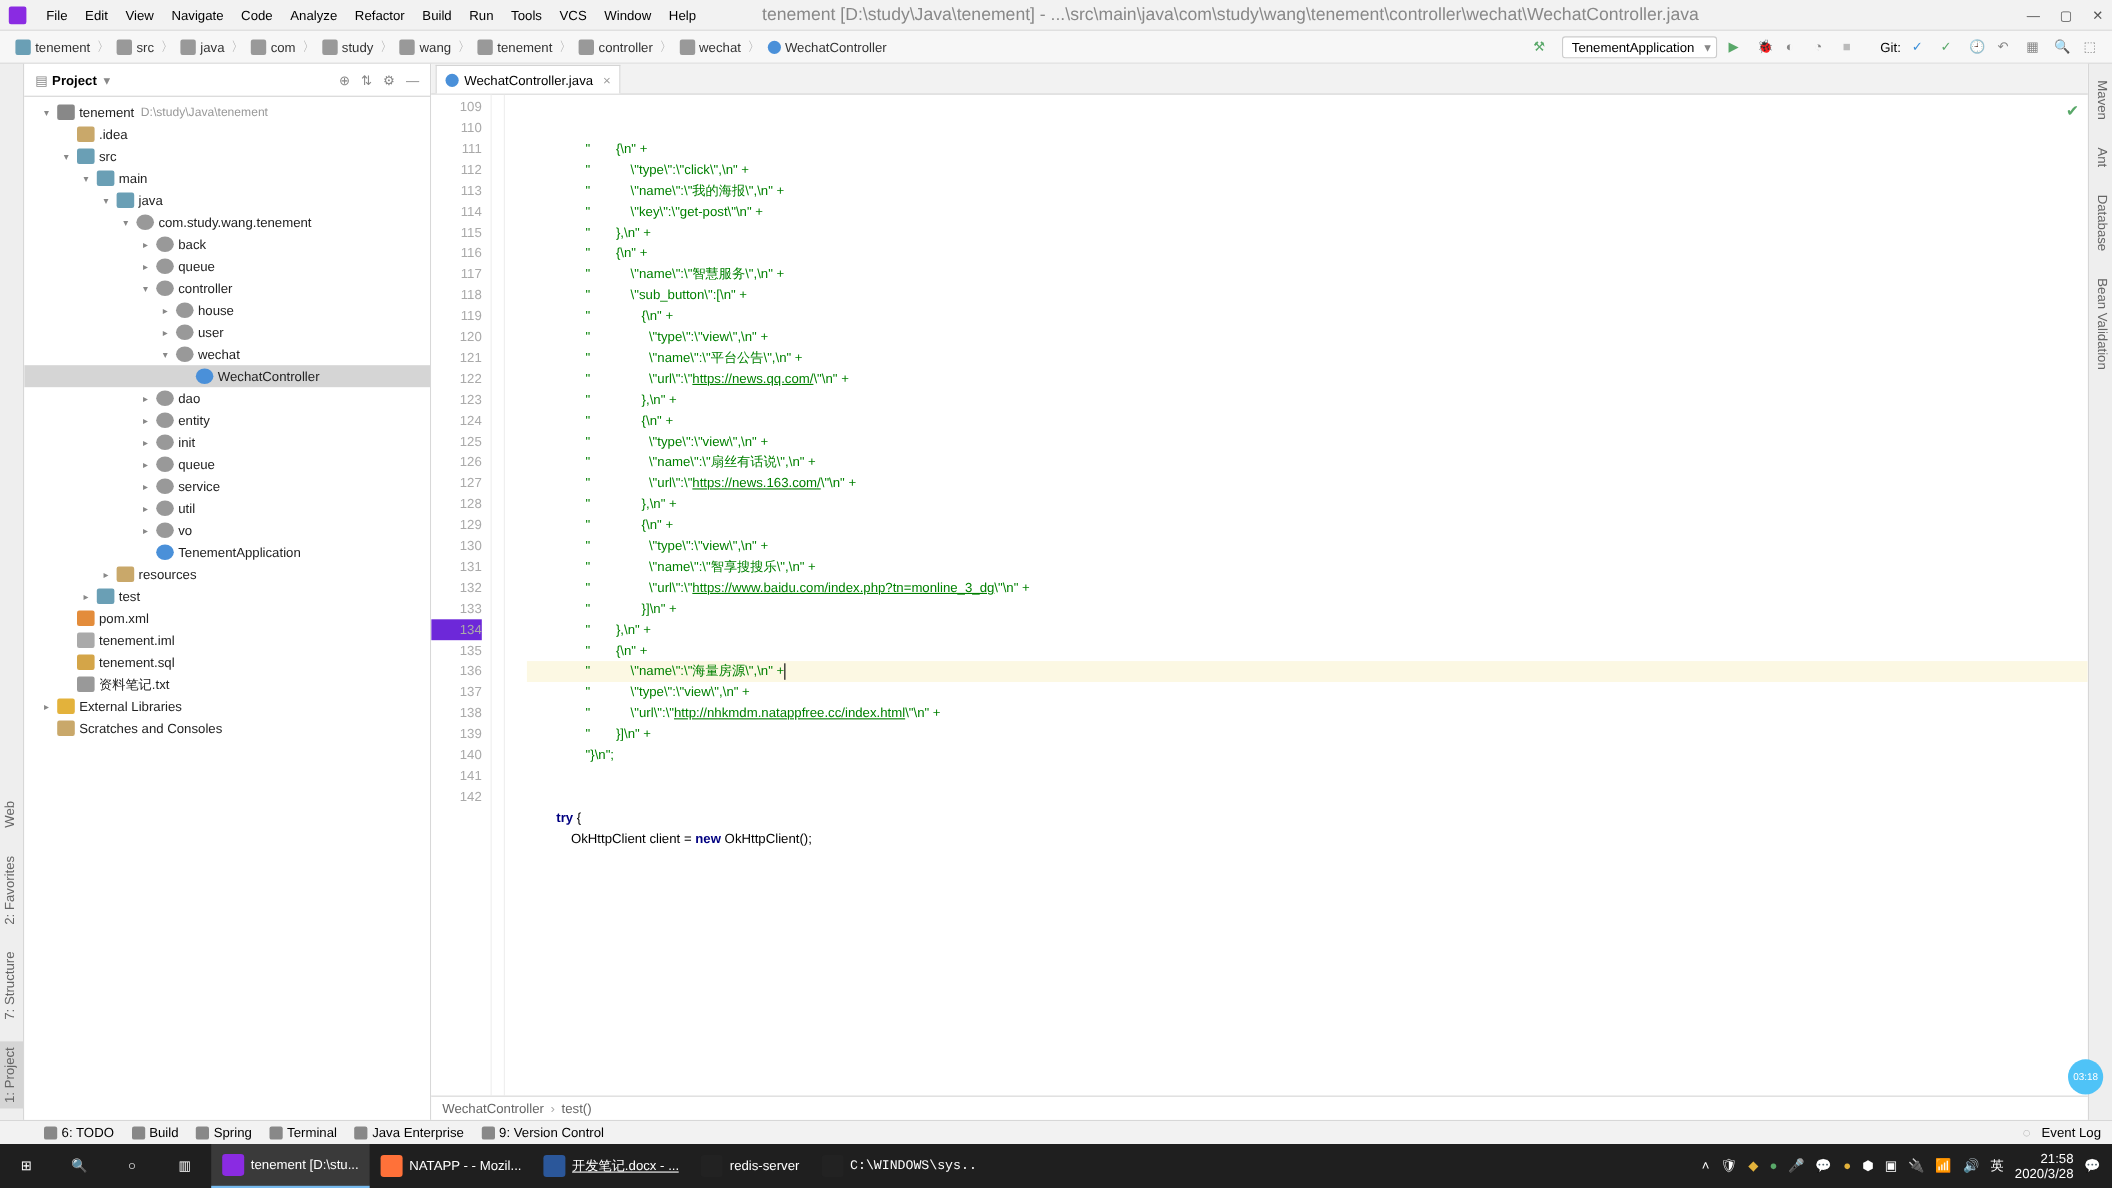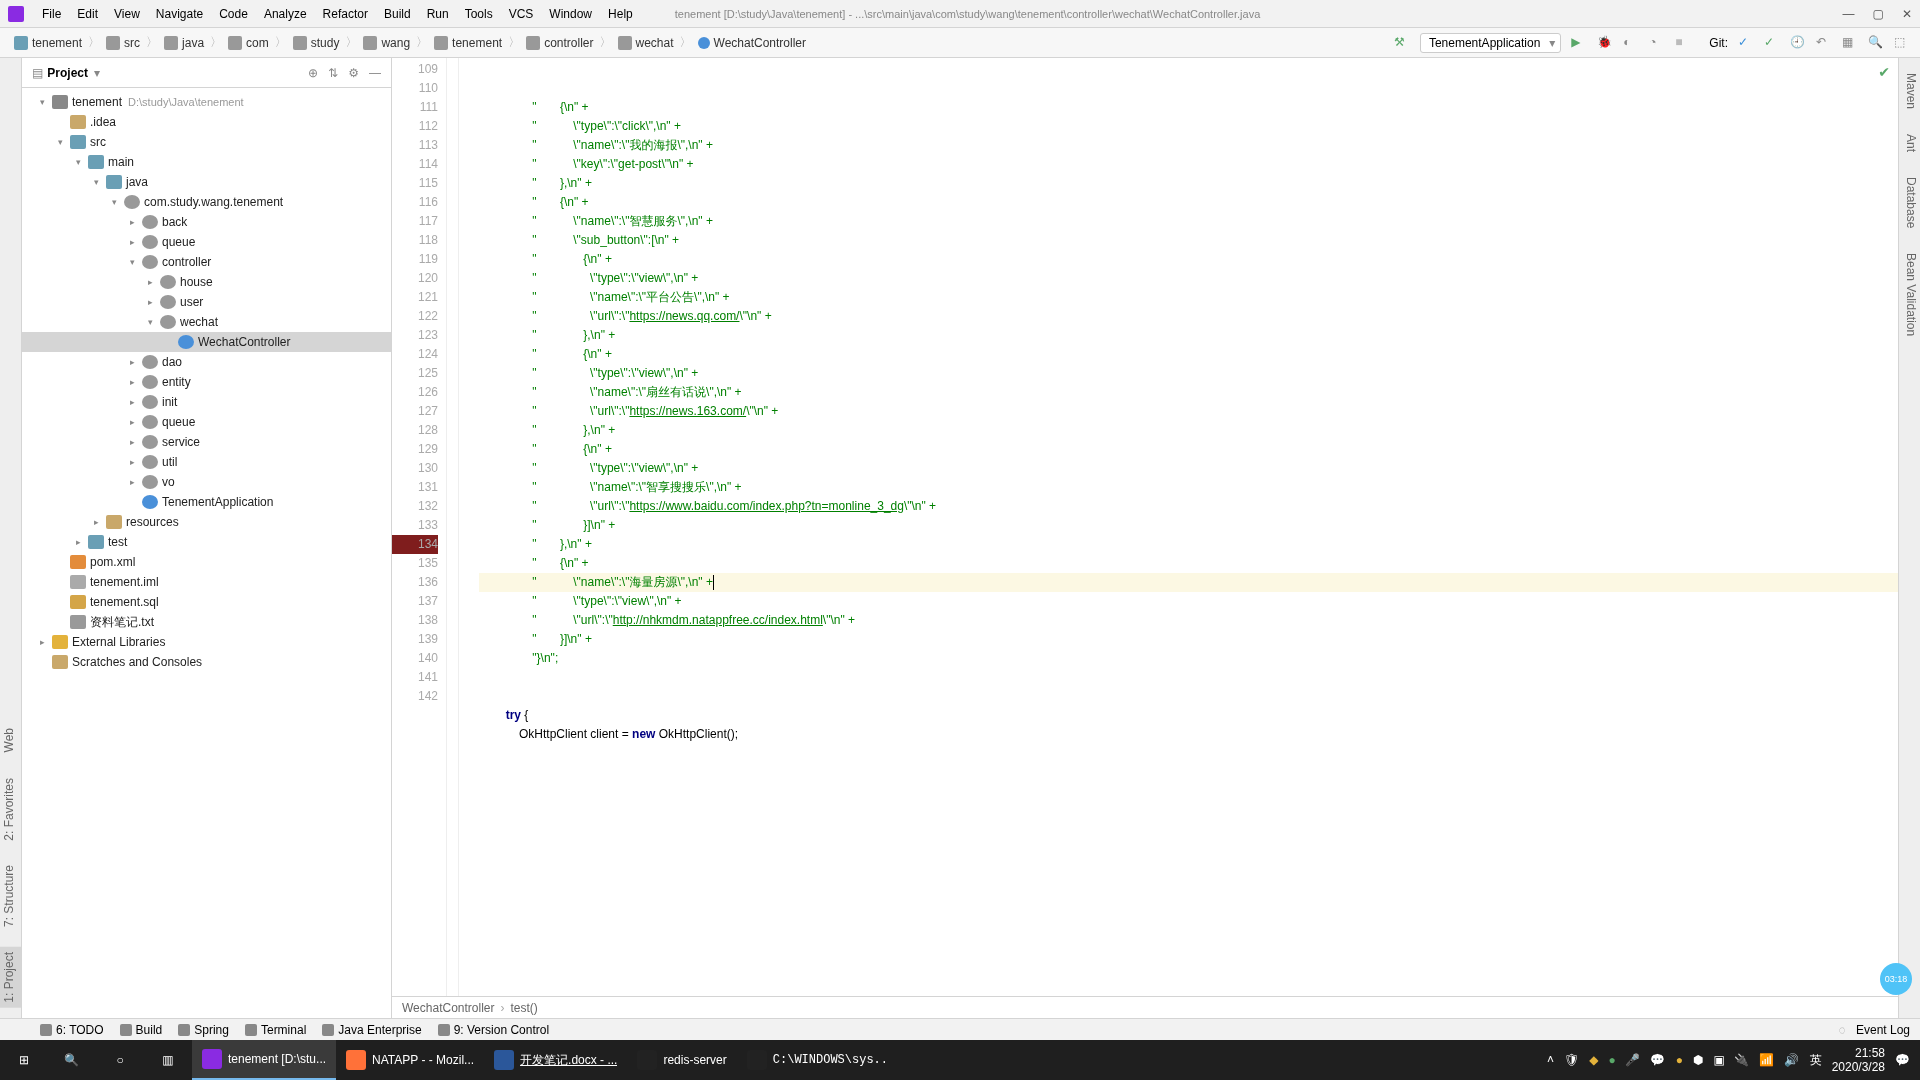--- a/index.html
+++ b/index.html
@@ -1,20 +1,20 @@
 <!DOCTYPE html>
 <html><head>
 <meta charset="utf-8">
 <style>
 *{margin:0;padding:0;box-sizing:border-box;font-family:"Segoe UI",Arial,sans-serif;font-size:12px;}
 body{background:#f2f2f2;width:1920px;height:1080px;overflow:hidden;position:relative;}
 .menubar{height:28px;background:#f2f2f2;display:flex;align-items:center;padding:0 8px;border-bottom:1px solid #d4d4d4;}
 .menubar .logo{width:16px;height:16px;background:#8a2be2;border-radius:2px;margin-right:10px;}
 .menubar .mitem{padding:0 8px;cursor:pointer;}
-.menubar .title{margin-left:8px;color:#888;font-size:11px;padding-left:26px;}
+.menubar .title{margin-left:26px;color:#888;font-size:16px;padding-left:26px;}
 .menubar .winbtns{margin-left:auto;display:flex;gap:18px;color:#555;}
 .navbar{height:30px;background:#f7f7f7;display:flex;align-items:center;padding:0 10px;border-bottom:1px solid #d4d4d4;}
 .navbar .crumb{display:flex;align-items:center;padding:0 4px;color:#333;}
 .navbar .crumb .ficon{width:14px;height:14px;background:#6a9fb5;margin-right:4px;border-radius:2px;}
 .navbar .crumb .picon{width:14px;height:14px;background:#999;margin-right:4px;border-radius:2px;}
 .navbar .crumb .cicon{width:12px;height:12px;background:#4a90d9;border-radius:50%;margin-right:4px;}
 .navbar .sep{color:#aaa;margin:0 2px;}
 .navbar .right{margin-left:auto;display:flex;align-items:center;gap:10px;}
 .navbar .runsel{border:1px solid #ccc;background:#fff;padding:2px 20px 2px 8px;border-radius:3px;position:relative;}
 .navbar .runsel::after{content:"▾";position:absolute;right:5px;color:#888;}
@@ -49,21 +49,21 @@
 .treerow .tlabel{color:#222;}
 .treerow .thint{color:#999;margin-left:6px;font-size:11px;}
 .editor{flex:1;background:#fff;display:flex;flex-direction:column;position:relative;}
 .tabbar{height:28px;background:#f2f2f2;border-bottom:1px solid #d4d4d4;display:flex;align-items:flex-end;}
 .etab{height:26px;background:#fff;border:1px solid #d4d4d4;border-bottom:none;padding:0 8px;display:flex;align-items:center;gap:5px;margin-left:4px;}
 .etab .eicon{width:12px;height:12px;background:#4a90d9;border-radius:50%;}
 .etab .eclose{color:#999;margin-left:4px;cursor:pointer;}
 .codearea{flex:1;display:flex;overflow:hidden;font-family:"Consolas","Courier New",monospace;font-size:13px;}
 .gutter{width:55px;background:#fff;border-right:1px solid #eee;text-align:right;padding-right:8px;color:#aaa;line-height:19px;padding-top:2px;}
 .gutter .gl{height:19px;}
-.gutter .gl.hl{background:#7f1d1d;}
+.gutter .gl.hl{background:#6d28d9;}
 .foldstrip{width:12px;border-right:1px solid #eee;}
 .code{flex:1;padding-left:20px;line-height:19px;padding-top:2px;position:relative;white-space:pre;}
 .code .cl{height:19px;}
 .code .cl.hl{background:#fcf8e3;}
 .s{color:#008000;}
 .k{color:#000080;font-weight:bold;}
 .lnk{color:#008000;text-decoration:underline;}
 .checkmark{position:absolute;top:5px;right:8px;color:#59a869;font-size:14px;}
 .breadbar{height:22px;border-top:1px solid #d4d4d4;display:flex;align-items:center;padding-left:10px;color:#666;font-size:11px;}
 .breadbar .bsep{margin:0 6px;color:#aaa;}
@@ -345,20 +345,27 @@
         </div>
         <div class="treerow" style="padding-left: 18px;">
           <span class="arrow"></span>
           <span class="ticon ti-foldgray"></span>
           <span class="tlabel">Scratches and Consoles</span>
         </div>
       </div>
   </div>
 
   <div class="editor">
+    <div class="tabbar">
+      <div class="etab">
+        <span class="eicon"></span>
+        <span>WechatController.java</span>
+        <span class="eclose">×</span>
+      </div>
+    </div>
     <div class="codearea">
       <div class="gutter" id="gnum">
           <div class="gl">109</div>
           <div class="gl">110</div>
           <div class="gl">111</div>
           <div class="gl">112</div>
           <div class="gl">113</div>
           <div class="gl">114</div>
           <div class="gl">115</div>
           <div class="gl">116</div>

